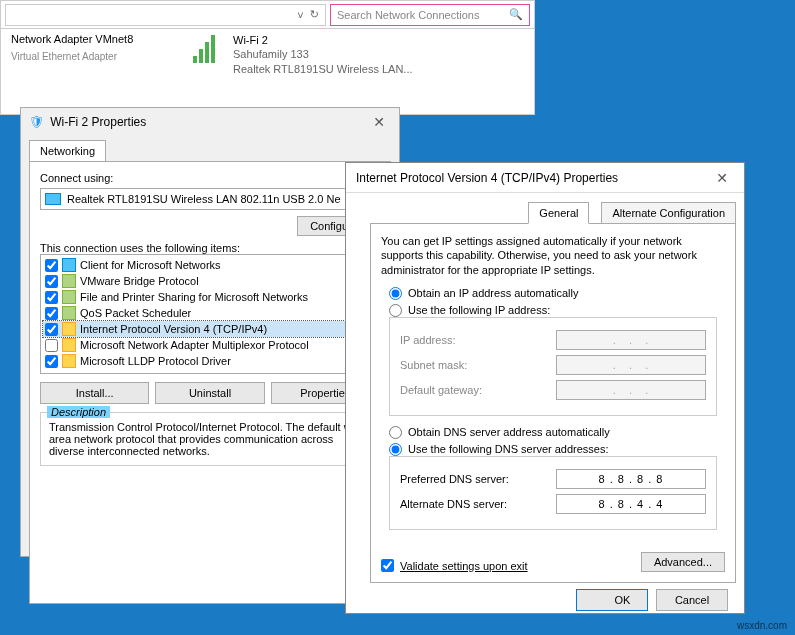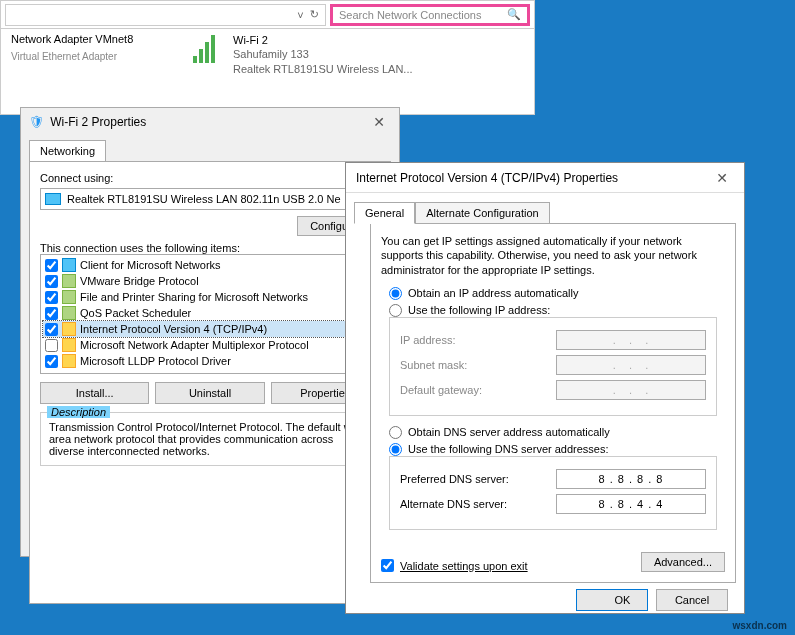--- a/index.html
+++ b/index.html
@@ -34,21 +34,21 @@
   border: 1px solid #ccc;
   display: flex;
   align-items: center;
   justify-content: flex-end;
   padding: 0 6px;
   color: #666;
 }
 .search-bar {
   width: 200px;
   height: 22px;
-  border: 3px solid #ec4899;
+  border: 1px solid #ec4899;
   display: flex;
   align-items: center;
   padding: 0 6px;
   color: #888;
   justify-content: space-between;
 }
 .explorer-menu {
   display: flex;
   align-items: center;
   height: 28px;
@@ -207,21 +207,21 @@
   display: flex;
   align-items: center;
   padding: 0 10px;
   font-size: 12px;
   border-bottom: 1px solid #ddd;
 }
 .ipv4-title .spacer { flex: 1; }
 .ipv4-body {
   padding: 8px;
 }
-.ipv4-tabs { display:flex; gap:0; }
+.ipv4-tabs { display:flex; gap:12px;justify-content:flex-end; }
 .ipv4-tab {
   padding: 4px 10px;
   border: 1px solid #aaa;
   font-size: 11px;
   background:#fff;
   position:relative;
   top:1px;
 }
 .ipv4-tab.active { border-bottom: 1px solid #fff; z-index:2;}
 .ipv4-tab.inactive { background:#f4f4f4; }
@@ -275,21 +275,21 @@
 .ipv4-footer {
   display:flex;
   justify-content:flex-end;
   gap:8px;
   padding: 6px 8px;
 }
 .ipv4-footer .btn { width:72px; text-align:center; padding:4px;}
 .ipv4-footer .btn.primary { border:1px solid #0078d7;padding-left:25px; }
 .advanced-row{display:flex;justify-content:flex-end;position:absolute;bottom:10px;right:10px;left:10px;align-items:flex-end;}
 .advanced-row .chk{flex:1;}
-.watermark{position:absolute;bottom:4px;right:8px;color:#000;font-size:10px;opacity:.6;font-weight:bold;}
+.watermark{position:absolute;bottom:4px;right:8px;color:#000;font-size:10px;opacity:.6;}
 </style>
 </head>
 <body>
 
 <div class="explorer">
   <div class="explorer-toolbar">
     <div class="address-bar">
       <span>˅</span>&nbsp;&nbsp;
       <span>↻</span>
     </div>

